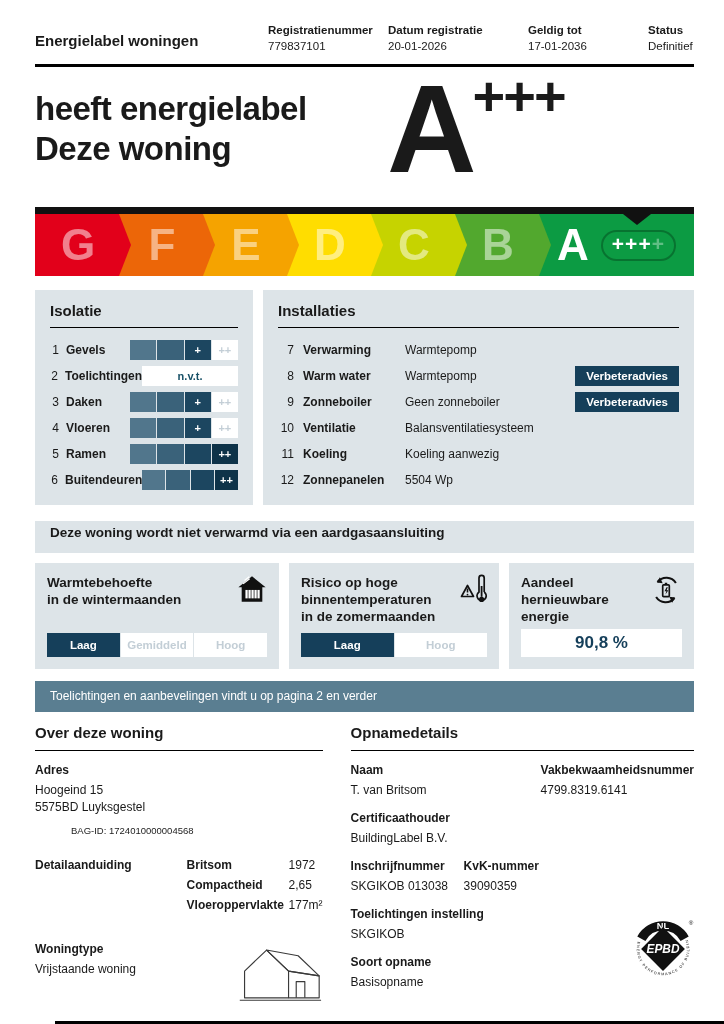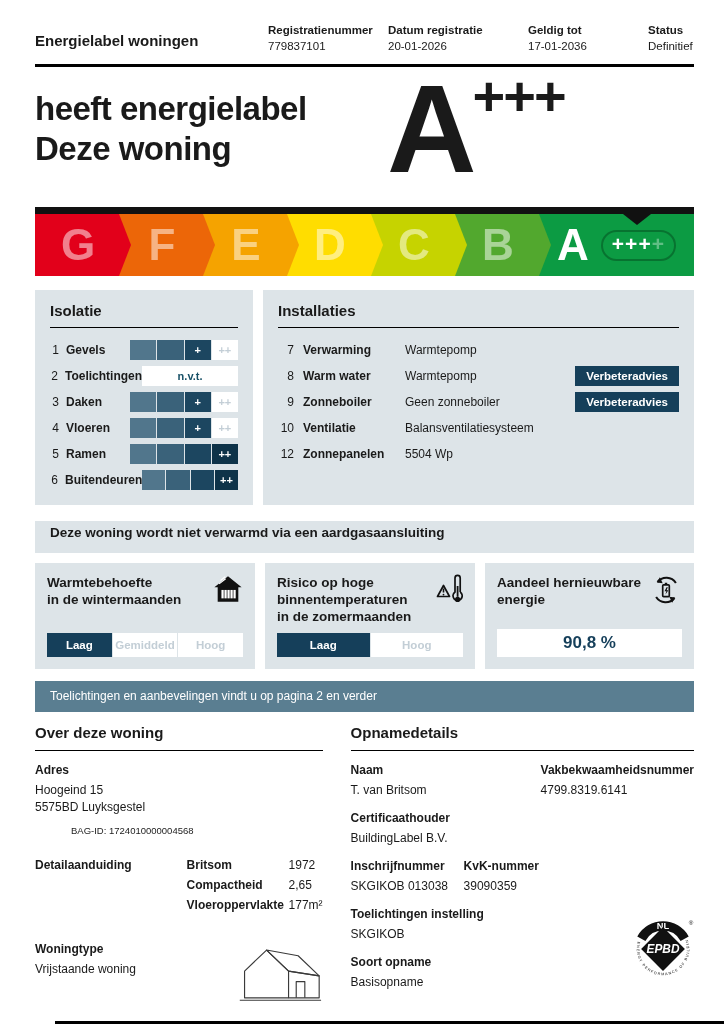--- a/index.html
+++ b/index.html
@@ -55,21 +55,21 @@
   .inst-row { display:flex; align-items:center; height:26px; font-size:12px; }
   .inst-num { width:16px; text-align:right; }
   .inst-lbl { font-weight:bold; margin-left:9px; width:102px; }
   .advice-btn { margin-left:auto; background:#153f5a; color:#fff; font-size:11.5px; font-weight:bold; padding:4px 11px; border:none; cursor:pointer; font-family:inherit; }
 
   .gas-banner { margin-top:16px; background:#dde4e8; padding:4px 15px 13px; font-size:13.5px; font-weight:bold; }
 
   
   .info-boxes { display:flex; gap:10px; margin-top:10px; height:106px; }
   .box { background:#dde4e8; padding:11px 12px 12px; display:flex; flex-direction:column; }
-  .box1 { width:220px; } .box2 { width:210px; } .box3 { flex:1; }
+  .box1 { width:244px; } .box2 { width:210px; } .box3 { flex:1; }
   .box-head { display:flex; justify-content:space-between; }
   .box-title { font-size:13.5px; font-weight:bold; line-height:17px; }
   .box-toggle { margin-top:auto; display:flex; gap:1px; height:24px; }
   .tg { flex:1; display:flex; align-items:center; justify-content:center; font-size:11.5px; font-weight:bold; background:#fff; color:#c3ced6; }
   .tg.sel { background:#153f5a; color:#fff; }
   .box-value { margin-top:auto; height:28px; background:#fff; display:flex; align-items:center; justify-content:center; font-size:17px; font-weight:bold; color:#153f5a; }
 
   .note-banner { margin-top:12px; background:#5a7e91; color:#fff; font-size:12px; padding:8px 15px 9px; }
 
   
@@ -240,20 +240,25 @@
               <span class="inst-lbl">Zonneboiler</span>
               <span class="inst-val">Geen zonneboiler</span>
               <button class="advice-btn">Verbeteradvies</button>
             </div>
             <div class="inst-row">
               <span class="inst-num">10</span>
               <span class="inst-lbl">Ventilatie</span>
               <span class="inst-val">Balansventilatiesysteem</span>
             </div>
             <div class="inst-row">
+              <span class="inst-num">11</span>
+              <span class="inst-lbl">Koeling</span>
+              <span class="inst-val">Koeling aanwezig</span>
+            </div>
+            <div class="inst-row">
               <span class="inst-num">12</span>
               <span class="inst-lbl">Zonnepanelen</span>
               <span class="inst-val">5504 Wp</span>
             </div>
           </div>
       </div>
     </section>
 
     <div class="gas-banner">Deze woning wordt niet verwarmd via een aardgasaansluiting</div>
 

